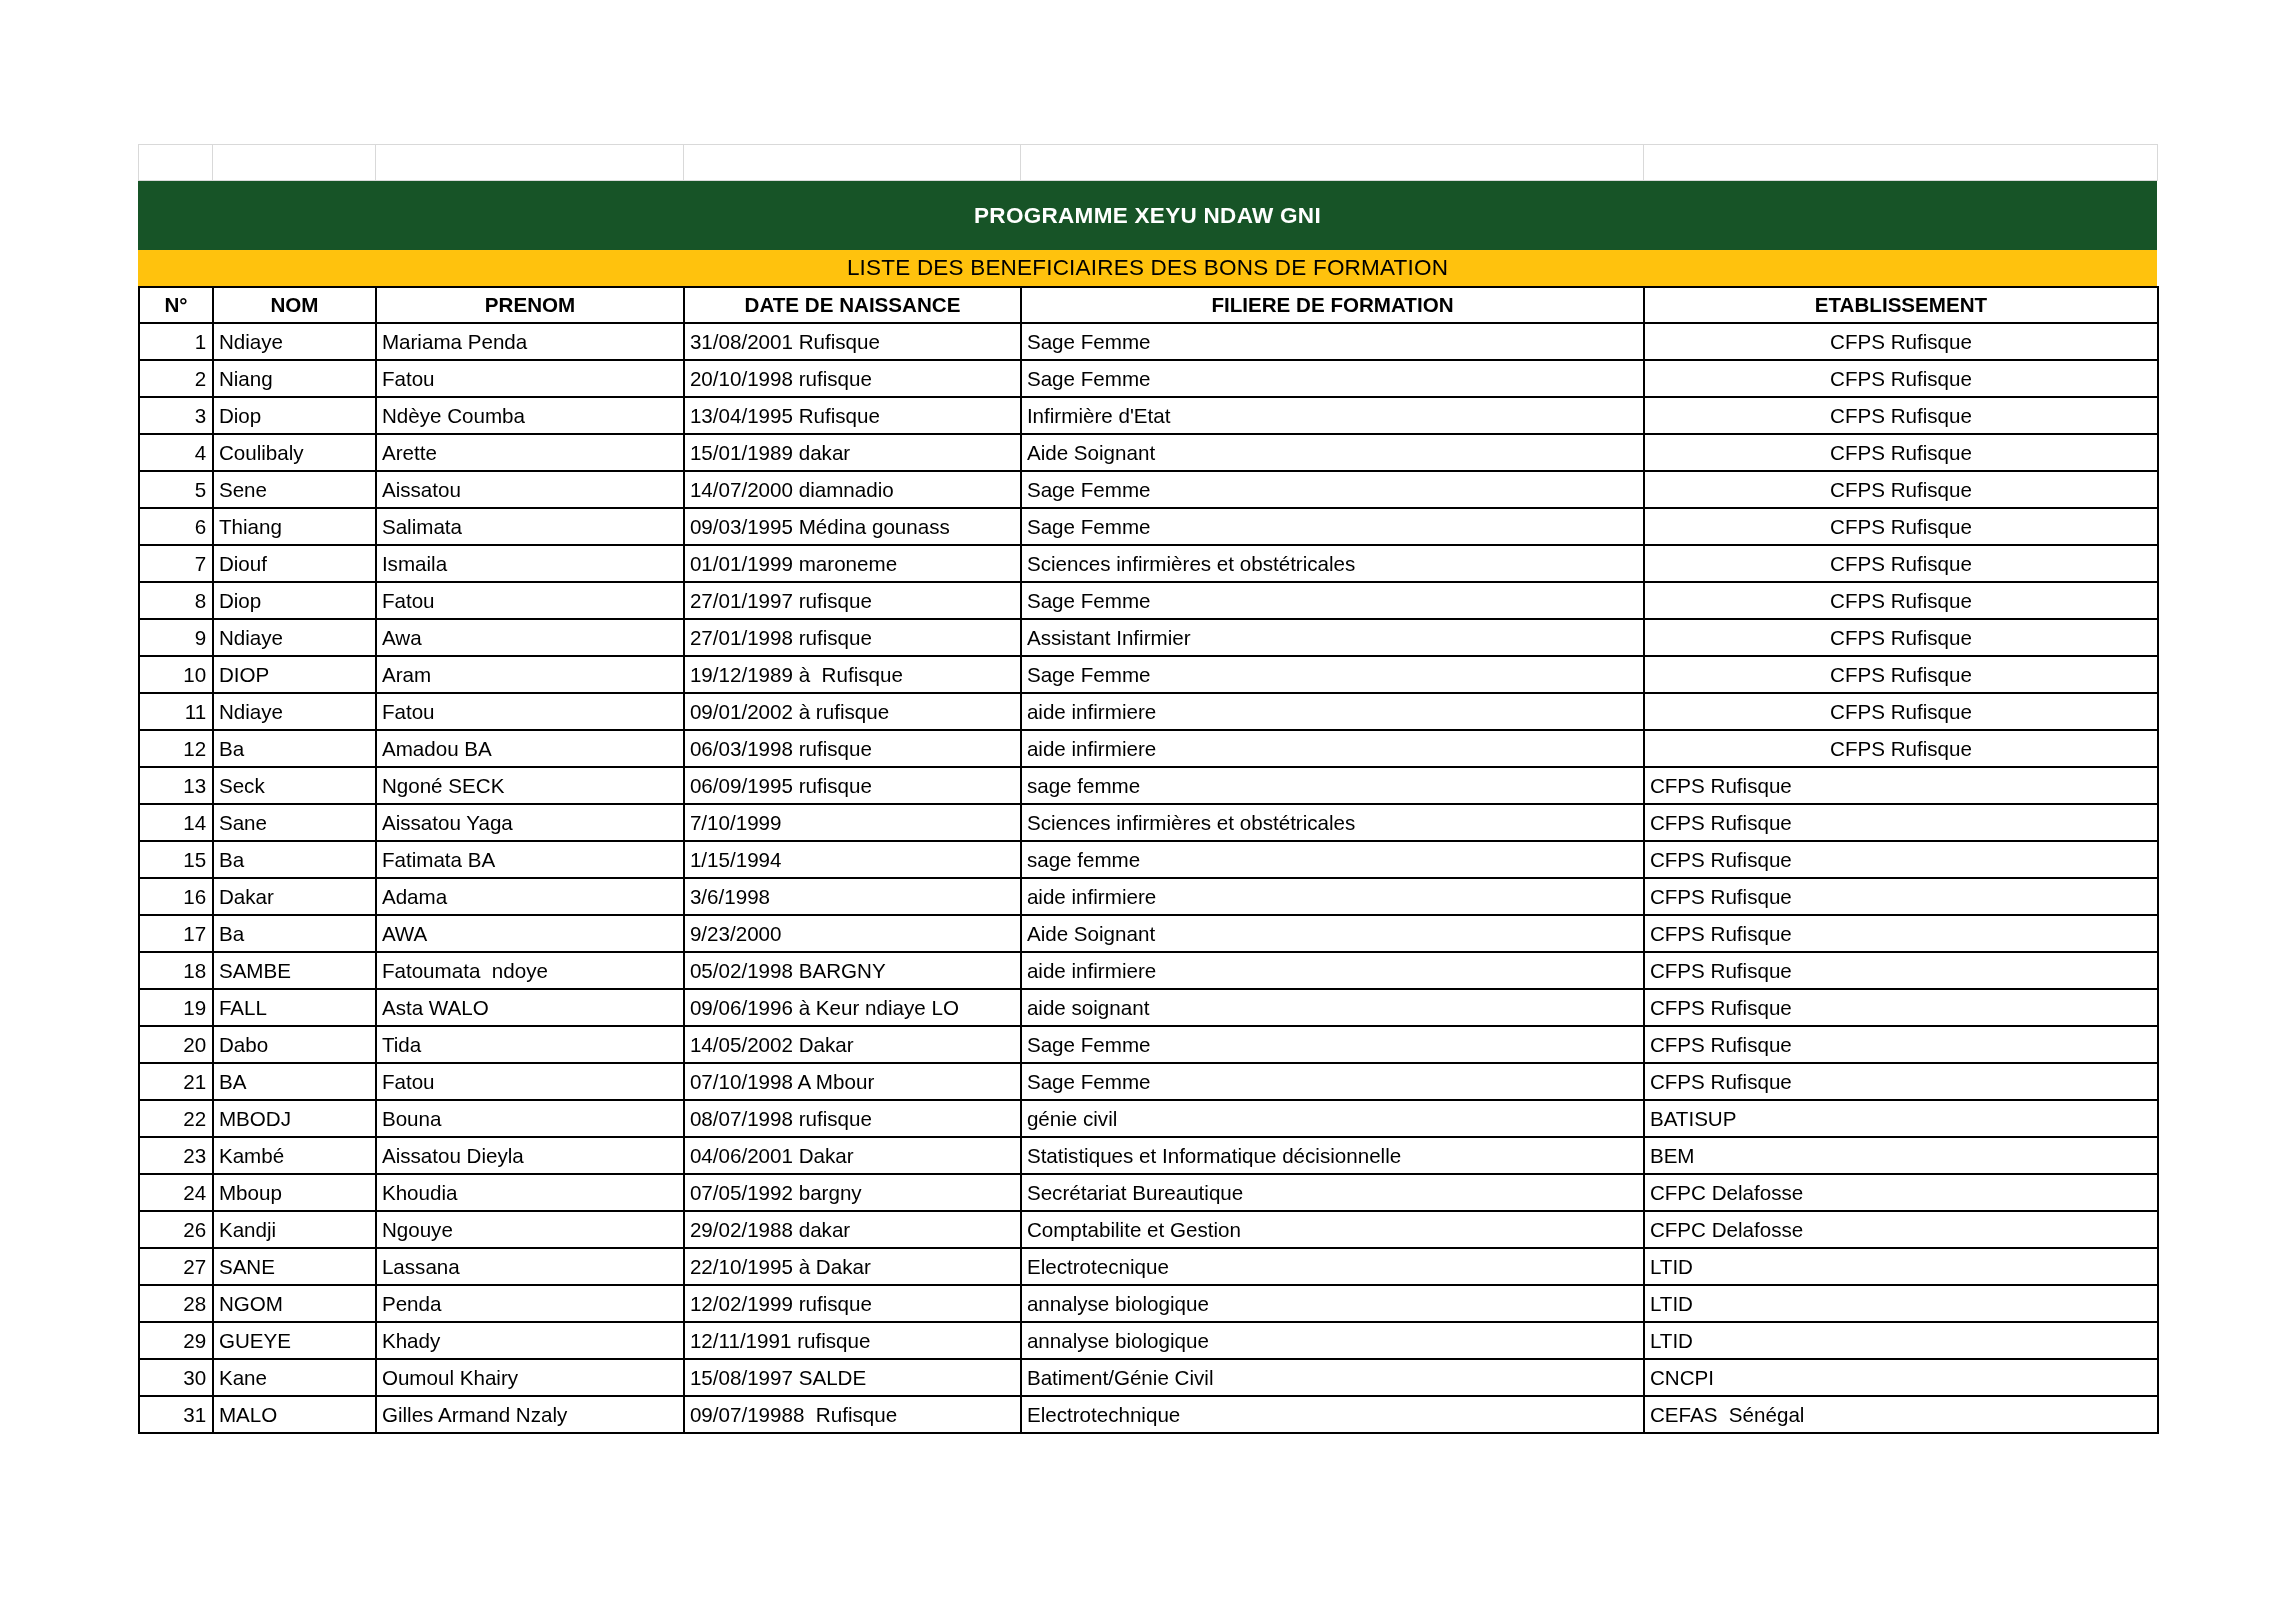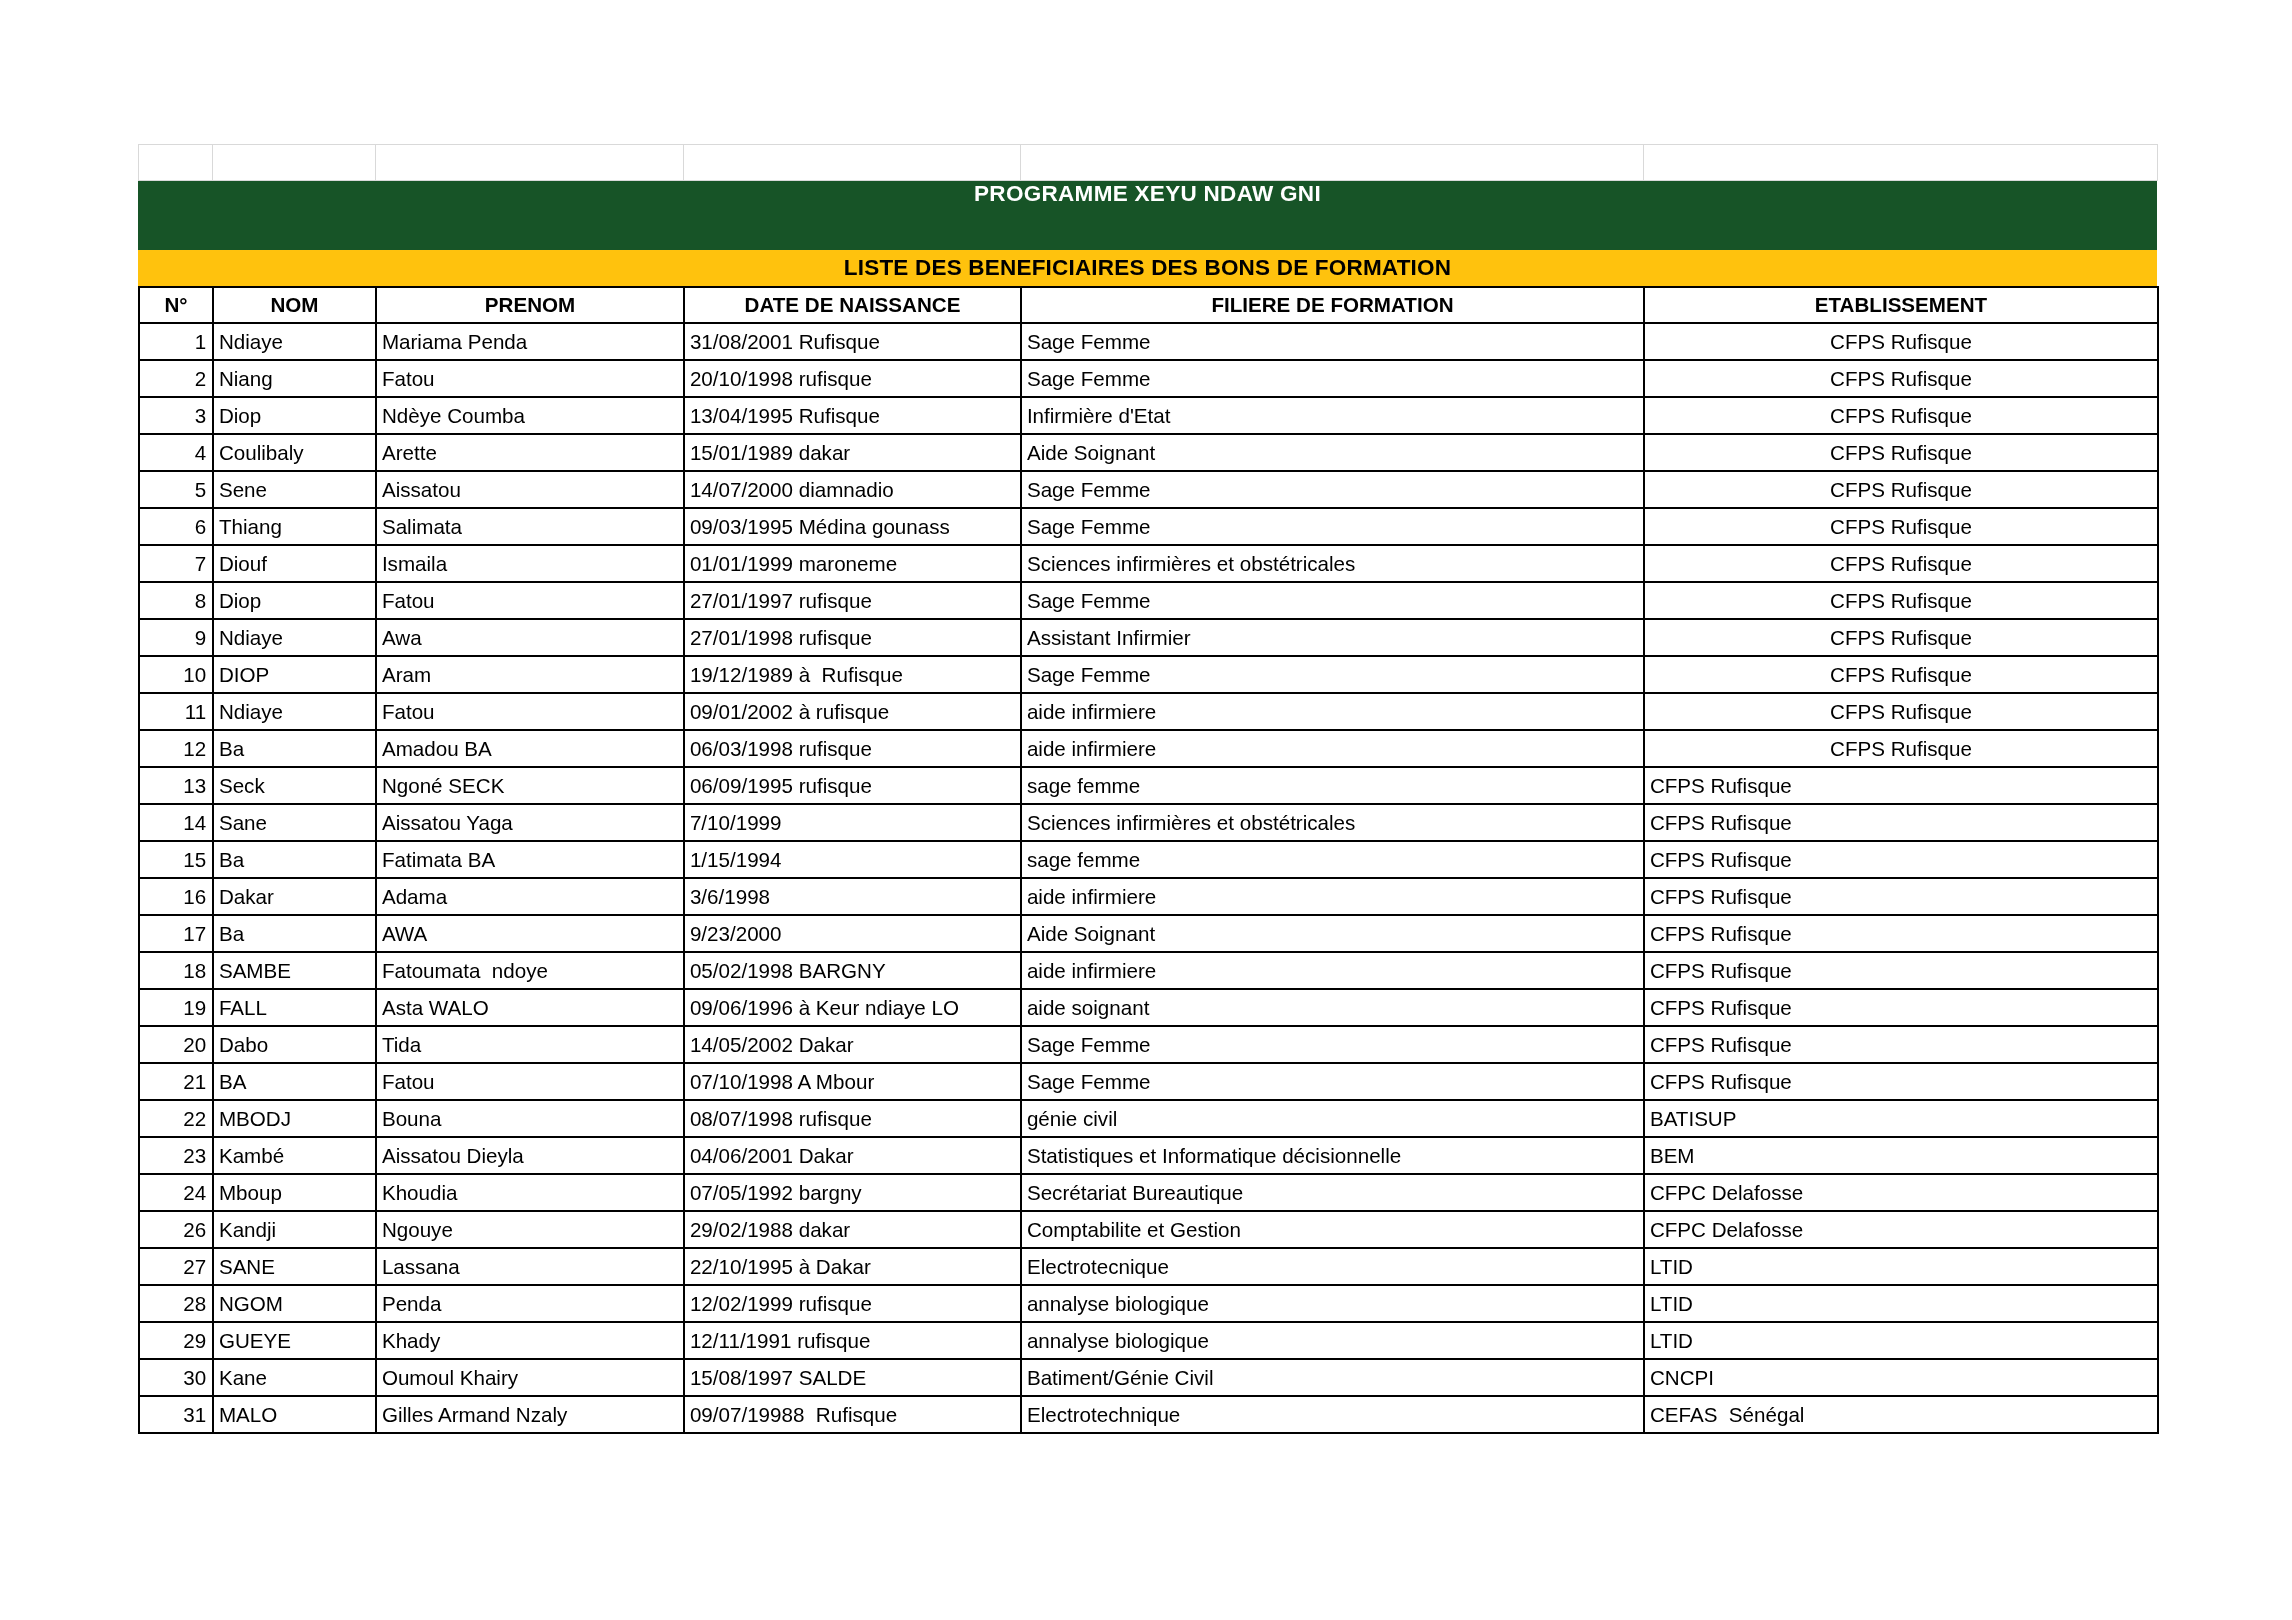--- a/index.html
+++ b/index.html
@@ -37,42 +37,42 @@
   table.ghost td {
     border: 1px solid #d9d9d9;
     height: 35px;
     padding: 0;
   }
   .green-bar {
     width: 2019px;
     height: 69px;
     display: flex;
     justify-content: center;
-    align-items: flex-start;
+    align-items: center;
     padding-top: 0;
     box-sizing: border-box;
     background: #175427;
   }
   .green-bar .title {
     color: #ffffff;
     font-weight: bold;
     font-size: 22.5px;
     letter-spacing: 0.3px;
   }
   .yellow-bar {
     width: 2019px;
     height: 36px;
     display: flex;
     justify-content: center;
     align-items: center;
     background: #FFC20D;
   }
   .yellow-bar .subtitle {
     color: #000000;
-    font-weight: bold;
+    font-weight: normal;
     font-size: 22.5px;
     letter-spacing: 0.2px;
   }
   table.data {
     width: 2019px;
     border-collapse: collapse;
     table-layout: fixed;
     border: 2px solid #000;
   }
   table.data th {

